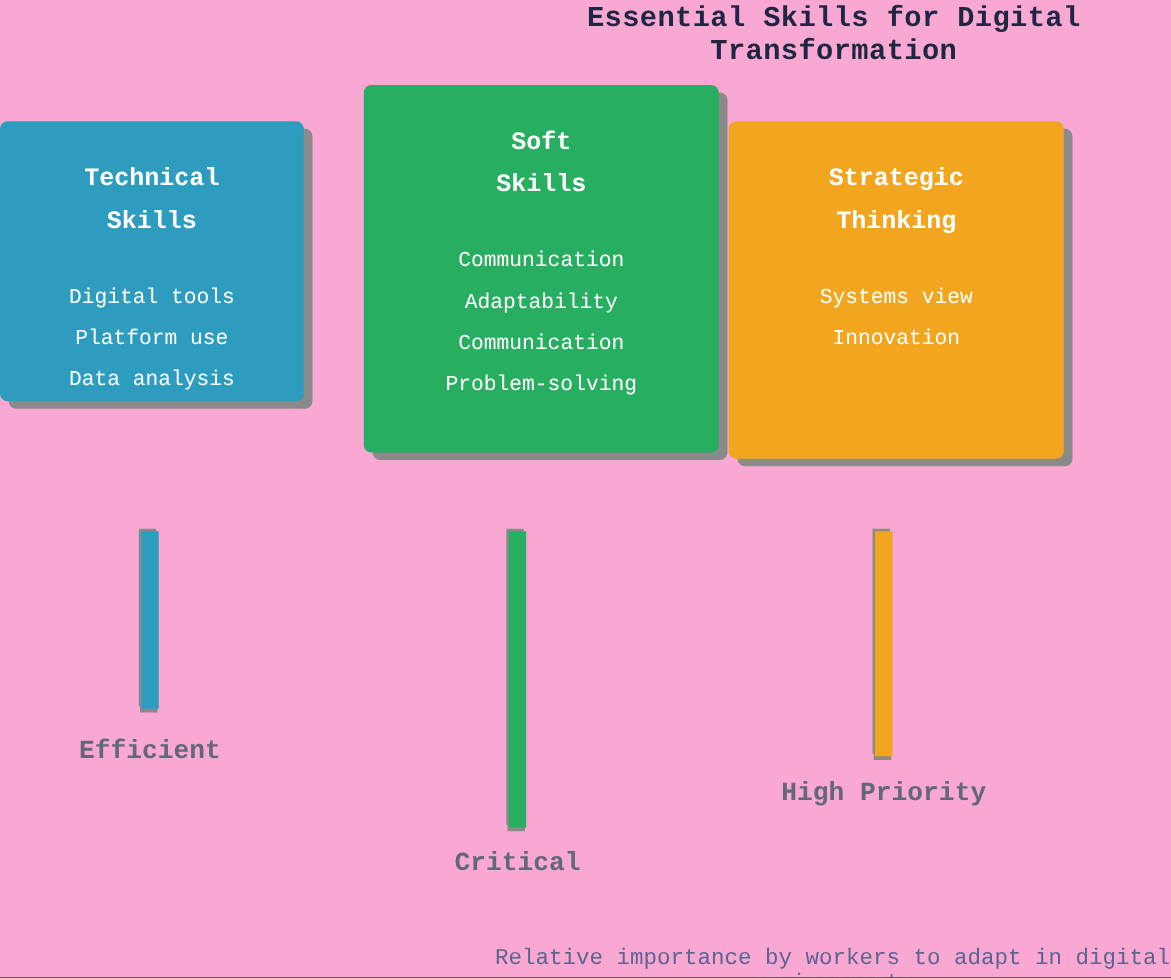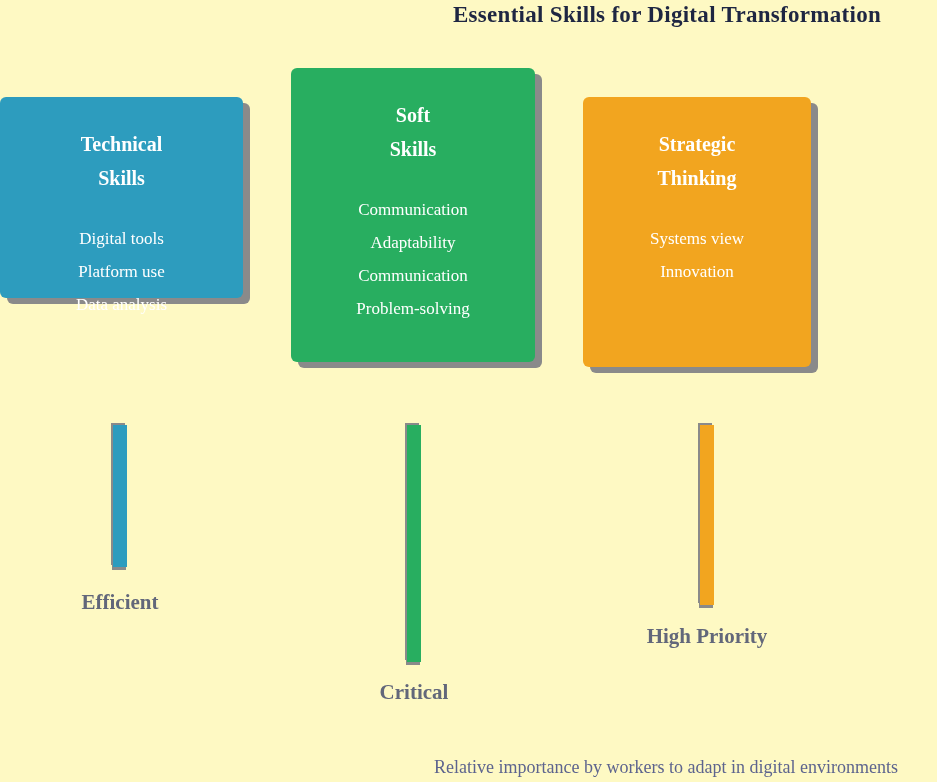--- a/index.html
+++ b/index.html
@@ -1,39 +1,39 @@
 <!DOCTYPE html>
 <html><head>
 <meta charset="utf-8">
 <style>
   html,body { margin:0; padding:0; background:#000; }
   #stage {
-    position:relative; width:937px; height:782px; background:#fef9c3;
-    overflow:hidden; font-family:Liberation Serif, serif;
+    position:relative; width:937px; height:782px; background:#f9a8d4;
+    overflow:hidden; font-family:Liberation Mono, monospace;
   }
 
   
   .diagram-title {
     position:absolute; top:2px; left:397px; width:540px;
     text-align:center; font-size:23px; font-weight:700;
     color:#1E2642; letter-spacing:0.3px;
   }
   .diagram-caption {
     position:absolute; top:757px; left:395px; width:542px;
     text-align:center; font-size:18px; font-weight:400; color:#5D648E;
   }
 
   
   .card {
     position:absolute; border-radius:6px; color:#ffffff; text-align:center;
     box-shadow:7px 6px 0 0 #8A8A8A;
   }
-  .card-technical { left:0px;   top:97px; width:243px; height:201px; background:#2D9CBE; }
-  .card-soft      { left:291px; top:68px; width:244px; height:294px; background:#28AE60; }
-  .card-strategic { left:583px; top:97px; width:228px; height:270px; background:#F2A51F; }
+  .card-technical { left:0px;   top:97px; width:243px; height:224px; background:#2D9CBE; }
+  .card-soft      { left:291px; top:68px; width:284px; height:294px; background:#28AE60; }
+  .card-strategic { left:583px; top:97px; width:268px; height:270px; background:#F2A51F; }
   .card-title { margin-top:30px; font-size:20px; font-weight:700; line-height:34px; }
   .card-items { margin-top:27px; font-size:17px; font-weight:400; line-height:33px; }
 
   
   .bar {
     position:absolute; width:14px;
     box-shadow:-2px -2px 0 0 #8A8A8A, -1px 3px 0 0 #8A8A8A;
   }
   .bar-1 { left:113px; top:425px; height:142px; background:#2D9CBE; }
   .bar-2 { left:407px; top:425px; height:237px; background:#28AE60; }

